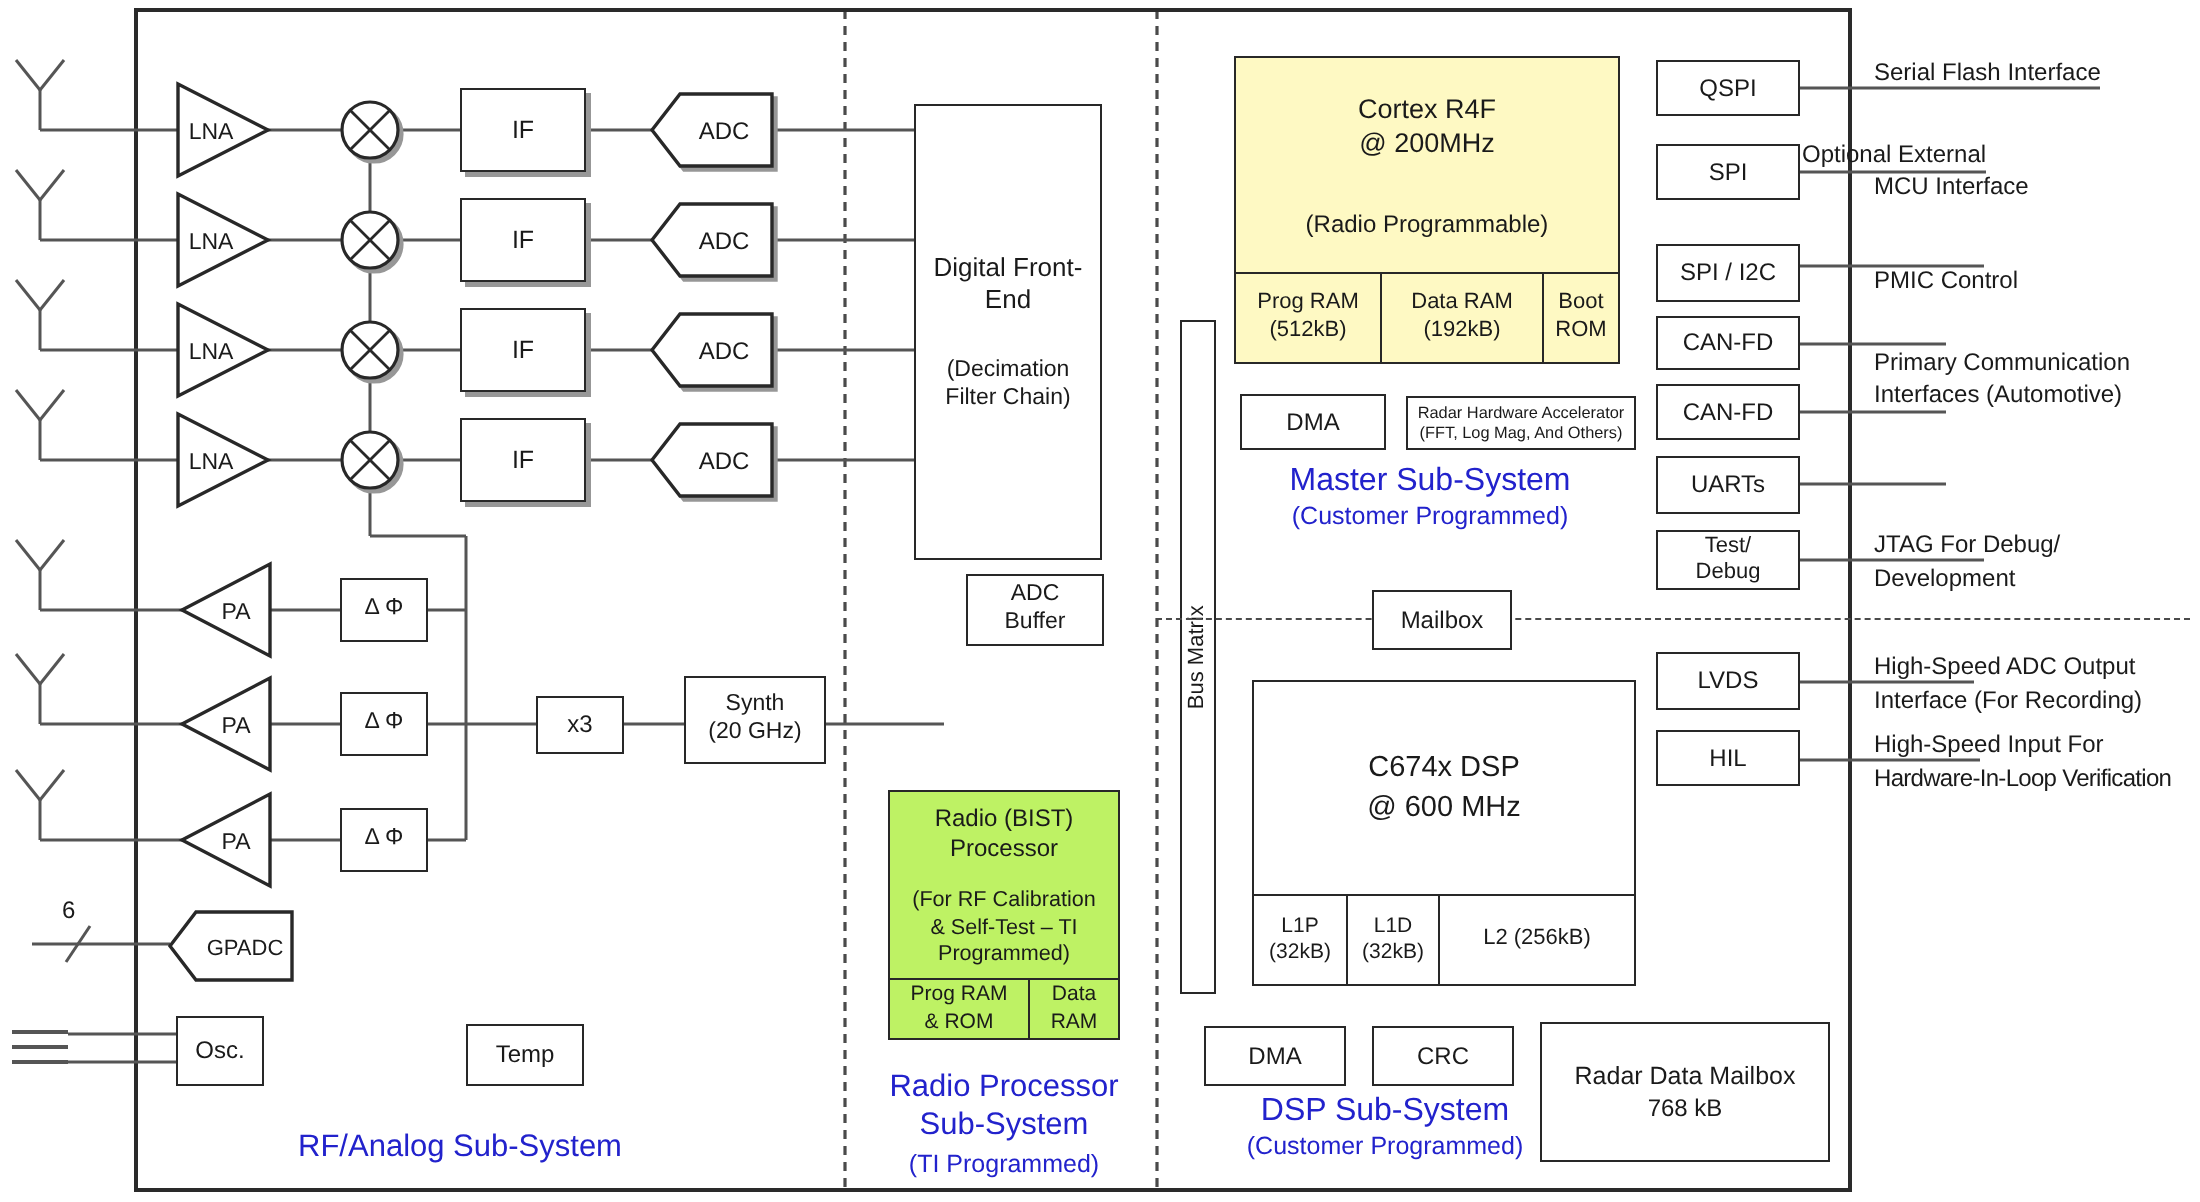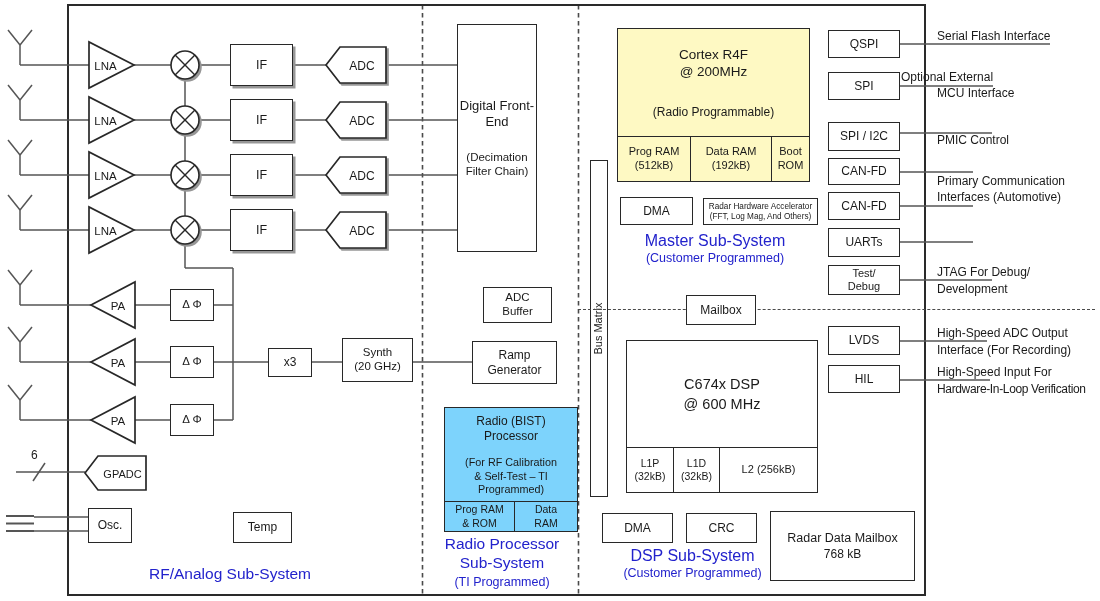--- a/index.html
+++ b/index.html
@@ -239,35 +239,31 @@
       <polygon points="1,18 14,1 62,1 62,35 14,35" fill="#fff" stroke="#282828" stroke-width="1.7"></polygon>
       <text x="38.5" y="22.5" font-size="11" text-anchor="middle">GPADC</text>
     </svg>
   <div class="box" style="left:88px;top:508px;width:44px;height:35px;font-size:12px">
       <span>Osc.</span>
     </div>
   <div class="box" style="left:233px;top:512px;width:59px;height:31px;font-size:12px">
       <span>Temp</span>
     </div>
 
-  <div class="box" style="left:457px;top:24px;width:80px;height:228px">
+  <div class="box" style="left:457px;top:52px;width:94px;height:228px">
     <div style="width:82px;font-size:13px;line-height:16px;margin-bottom:20px">Digital Front-End</div>
     <div style="width:82px;font-size:11.5px;line-height:14px">(Decimation Filter Chain)</div>
   </div>
 
   <div class="box" style="left:483px;top:287px;width:69px;height:36px;font-size:11.5px">
     <span>ADC</span>
       <span>Buffer</span>
   </div>
-  <div class="box" style="left:472px;top:341px;width:85px;height:43px;font-size:12px">
-    <span>Ramp</span>
-      <span>Generator</span>
-  </div>
-
-  <div class="abs" style="left:444px;top:407px;width:134px;height:125px;border:1.6px solid #282828;background:#7dd3fc">
+
+  <div class="abs" style="left:444px;top:395px;width:116px;height:125px;border:1.6px solid #282828;background:#bef264">
     <div class="abs ctr" style="left:0;top:6px;width:100%;font-size:12px;line-height:15px">
       <span style="display:block">Radio (BIST)</span>
       <span style="display:block">Processor</span>
     </div>
     <div class="abs ctr" style="left:0;top:48px;width:100%;font-size:10.8px;line-height:13.5px">
       <span style="display:block">(For RF Calibration</span>
       <span style="display:block">&amp; Self-Test – TI</span>
       <span style="display:block">Programmed)</span>
     </div>
     <div class="cellrow" style="height:30px">

